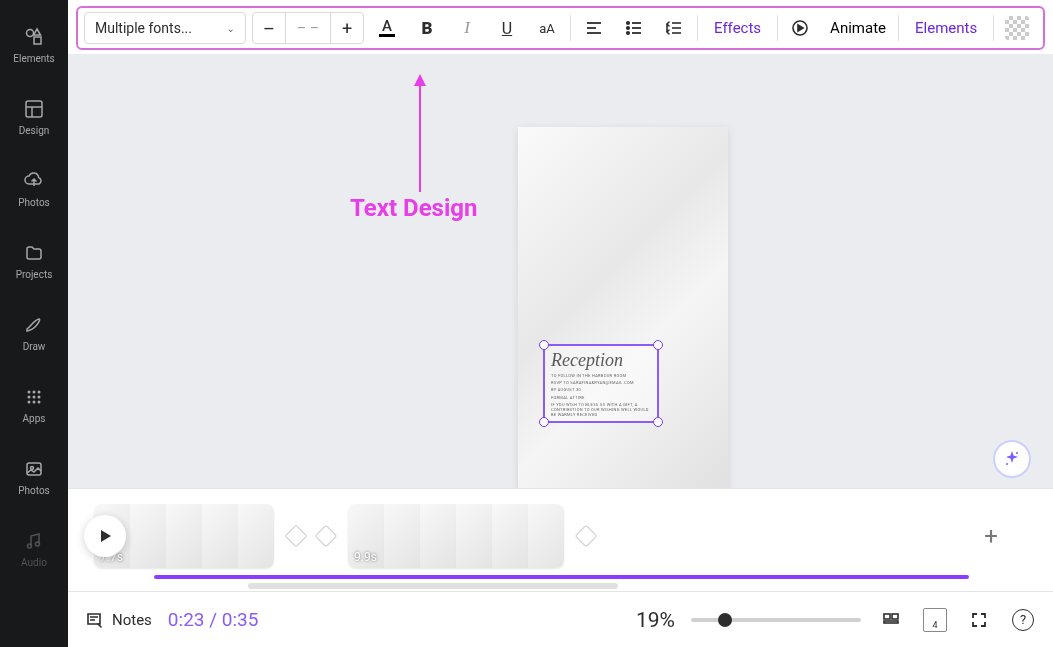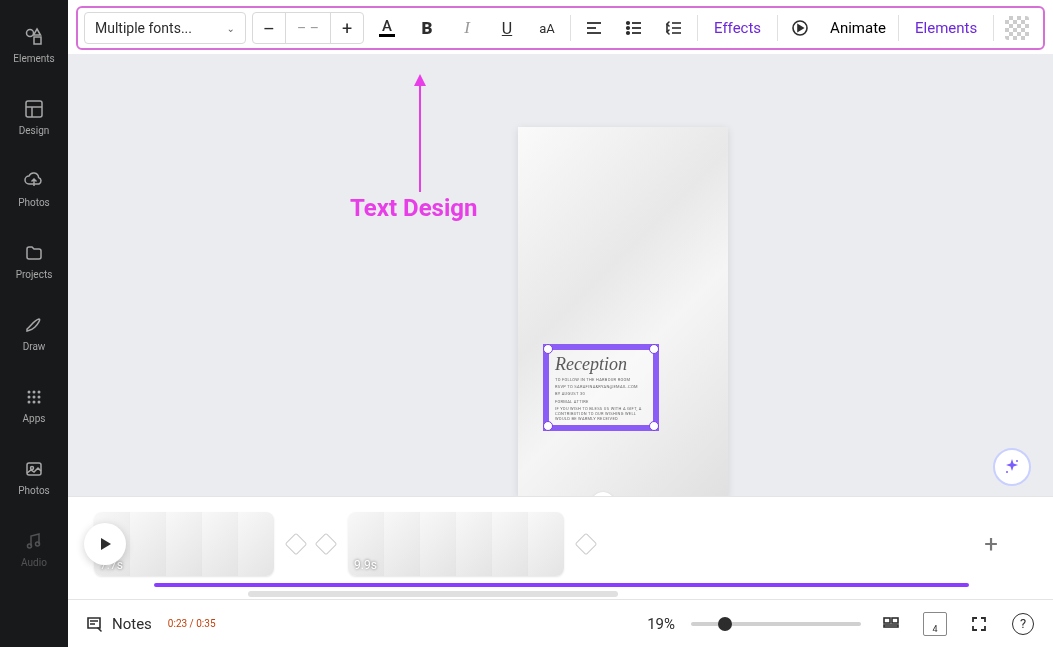--- a/index.html
+++ b/index.html
@@ -18,21 +18,21 @@
 .size-val { width: 46px; border-left: 1px solid #d9d9d9; border-right: 1px solid #d9d9d9; display: flex; align-items: center; justify-content: center; color: #999; font-size: 14px; }
 .tb-btn { width: 34px; height: 34px; display: flex; align-items: center; justify-content: center; cursor: pointer; border-radius: 4px; color: #2d2d2d; flex-shrink: 0; }
 .sep { width: 1px; height: 26px; background: #e0e0e0; flex-shrink: 0; }
 .tb-text { padding: 0 10px; font-size: 15px; color: #6d28d9; cursor: pointer; flex-shrink: 0; }
 .tb-animate { display: flex; align-items: center; gap: 20px; padding: 0 6px; cursor: pointer; flex-shrink: 0; }
 .transparency { width: 24px; height: 24px; background-image: repeating-conic-gradient(#ccc 0% 25%, #fff 0% 50%); background-size: 8px 8px; border-radius: 3px; }
 .canvas-area { flex: 1; position: relative; overflow: hidden; }
 .annotation { position: absolute; color: #e83ee8; font-weight: 700; font-size: 24px; pointer-events: none; }
 .arrow { position: absolute; pointer-events: none; }
 .page { position: absolute; left: 450px; top: 73px; width: 210px; height: 370px; background: linear-gradient(135deg, #fafafa, #e8e8e8 40%, #f5f5f5 60%, #e0e0e0); box-shadow: 0 2px 8px rgba(0,0,0,0.1); }
-.text-sel { position: absolute; left: 475px; top: 290px; width: 116px; padding: 4px 6px; border: 6px solid #8b5cf6; background: rgba(255,255,255,0.4); }
+.text-sel { position: absolute; left: 475px; top: 290px; width: 116px; padding: 4px 6px; border: 2px solid #8b5cf6; background: rgba(255,255,255,0.4); }
 .handle { position: absolute; width: 10px; height: 10px; background: #fff; border: 1px solid #7a3dea; border-radius: 50%; }
 .h-tl { left: -6px; top: -6px; } .h-tr { right: -6px; top: -6px; } .h-bl { left: -6px; bottom: -6px; } .h-br { right: -6px; bottom: -6px; }
 .reception { font-family: cursive; font-style: italic; font-size: 18px; color: #5a5a5a; }
 .tiny { font-size: 4px; color: #666; line-height: 1.3; letter-spacing: 0.3px; text-transform: uppercase; margin-top: 2px; }
 .rotate-btn { position: absolute; left: 523px; top: 438px; width: 24px; height: 24px; border-radius: 50%; background: #fff; box-shadow: 0 1px 3px rgba(0,0,0,0.2); display:flex; align-items:center; justify-content:center; font-size:12px; cursor:pointer; }
 .ai-btn { position: absolute; right: 22px; bottom: 10px; width: 38px; height: 38px; border-radius: 50%; background: #fff; border: 2px solid #c9d0ff; display:flex; align-items:center; justify-content:center; cursor:pointer; }
 .timeline-area { background: #fff; border-top: 1px solid #e4e4e4; height: 103px; display: flex; flex-direction: column; }
 .timeline-row { flex: 1; display: flex; align-items: center; padding: 8px 16px 0 16px; position: relative; }
 .play { width: 42px; height: 42px; border-radius: 50%; background: #fff; box-shadow: 0 2px 8px rgba(0,0,0,0.18); display:flex; align-items:center; justify-content:center; cursor:pointer; margin-right:10px; z-index:3; position:relative; }
 .clip-group { display: flex; gap: 14px; align-items: center; flex: 1; }
@@ -40,25 +40,25 @@
 .clip.active { outline: 3px solid #8b3dff; outline-offset: 0; }
 .frame { width: 36px; height: 100%; background: linear-gradient(135deg,#f8f8f8,#e4e4e4); border-right: 1px solid rgba(0,0,0,0.03); }
 .clip-dur { position: absolute; left: 6px; bottom: 4px; color: #fff; font-size: 12px; text-shadow: 0 0 3px rgba(0,0,0,0.6); z-index:2; }
 .trans-btn { width: 16px; height: 16px; transform: rotate(45deg); border:1px solid #ccc; border-radius:2px; background:#fff; cursor:pointer; flex-shrink:0; }
 .add-page { width: 92px; height: 64px; display:flex; align-items:center; justify-content:center; background: transparent; cursor:pointer; font-size:24px; color:#777; }
 .playhead { position: absolute; width: 2px; background: #2d2d2d; height: 78px; top: 2px; z-index: 2; }
 .playhead::before { content:''; position:absolute; top:-6px; left:-4px; width:10px; height:10px; background:#2d2d2d; border-radius:2px; transform:rotate(45deg);}
 .audio-bar { height: 4px; background: #8b3dff; margin: 0 84px 2px 86px; border-radius: 2px; }
 .hscroll { height: 10px; background: #fff; display:flex; align-items:center; padding:0 86px 0 180px; }
 .hscroll-track { height: 6px; background: #e0e0e0; border-radius: 3px; width: 370px; }
-.footer { height: 48px; background: #fff; border-top: 1px solid #e4e4e4; display:flex; align-items:center; padding: 0 16px; gap: 16px; justify-content: space-between; }
+.footer { height: 56px; background: #fff; border-top: 1px solid #e4e4e4; display:flex; align-items:center; padding: 0 16px; gap: 16px; justify-content: space-between; }
 .notes { display:flex; align-items:center; gap:8px; cursor:pointer; font-size:15px; color:#2d2d2d;}
-.timecode { font-size:10px; color:#c2410c; }
+.timecode { font-size:19px; color:#8b5cf6; }
 .footer-spacer { flex:1; }
-.zoom { font-size:15px; color:#2d2d2d; }
+.zoom { font-size:21px; color:#2d2d2d; }
 .zoom-slider { width: 170px; height: 4px; background: #d0d0d0; border-radius: 2px; position: relative; }
 .zoom-thumb { position:absolute; width:14px; height:14px; border-radius:50%; background:#2d2d2d; top:-5px; }
 .ft-btn { width:28px; height:28px; display:flex; align-items:center; justify-content:center; cursor:pointer; color:#2d2d2d; }
 .page-count { width:24px; height:24px; border:1px solid #888; border-radius:2px; display:flex; align-items:flex-end; justify-content:center; font-size:9px; padding-bottom:1px; }
 .help { width:22px; height:22px; border:1.5px solid #2d2d2d; border-radius:50%; display:flex; align-items:center; justify-content:center; font-size:13px; }
 svg { display:block; }
 </style>
 </head>
 <body>
 

